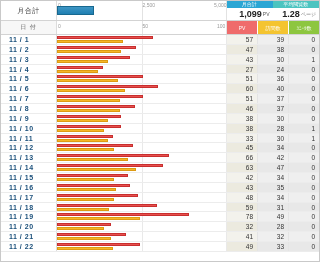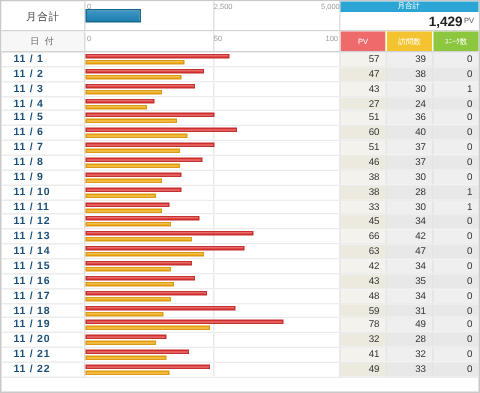--- a/index.html
+++ b/index.html
@@ -109,22 +109,29 @@
         <div class="grid" style="left: 50%;"></div>
         <div class="tick" style="left: calc(50% + 1px);">2,500</div>
         <div class="grid" style="left: 100%;"></div>
         <div class="tick" style="left: calc(100% - 12px);">5,000</div>
         <div class="sum-bar" style="width: 21.98%;"></div>
       </div>
     <div class="sum-metrics">
       <div class="metric m-pv">
         <div class="mhead">月合計</div>
         <div class="mval">
-          <span>1,429</span>
+          <span>1,099</span>
           <span class="unit">PV</span>
+        </div>
+      </div>
+      <div class="metric m-pp">
+        <div class="mhead">平均閲覧数</div>
+        <div class="mval">
+          <span>1.28</span>
+          <span class="unit">ページ</span>
         </div>
       </div>
     </div>
   </div>
 
   <div class="thead">
     <div class="th-date">日 付</div>
     <div class="th-chart" id="th-chart">
         <div class="tick" style="left: calc(0% + 1px);">0</div>
         <div class="grid" style="left: 50%;"></div>

